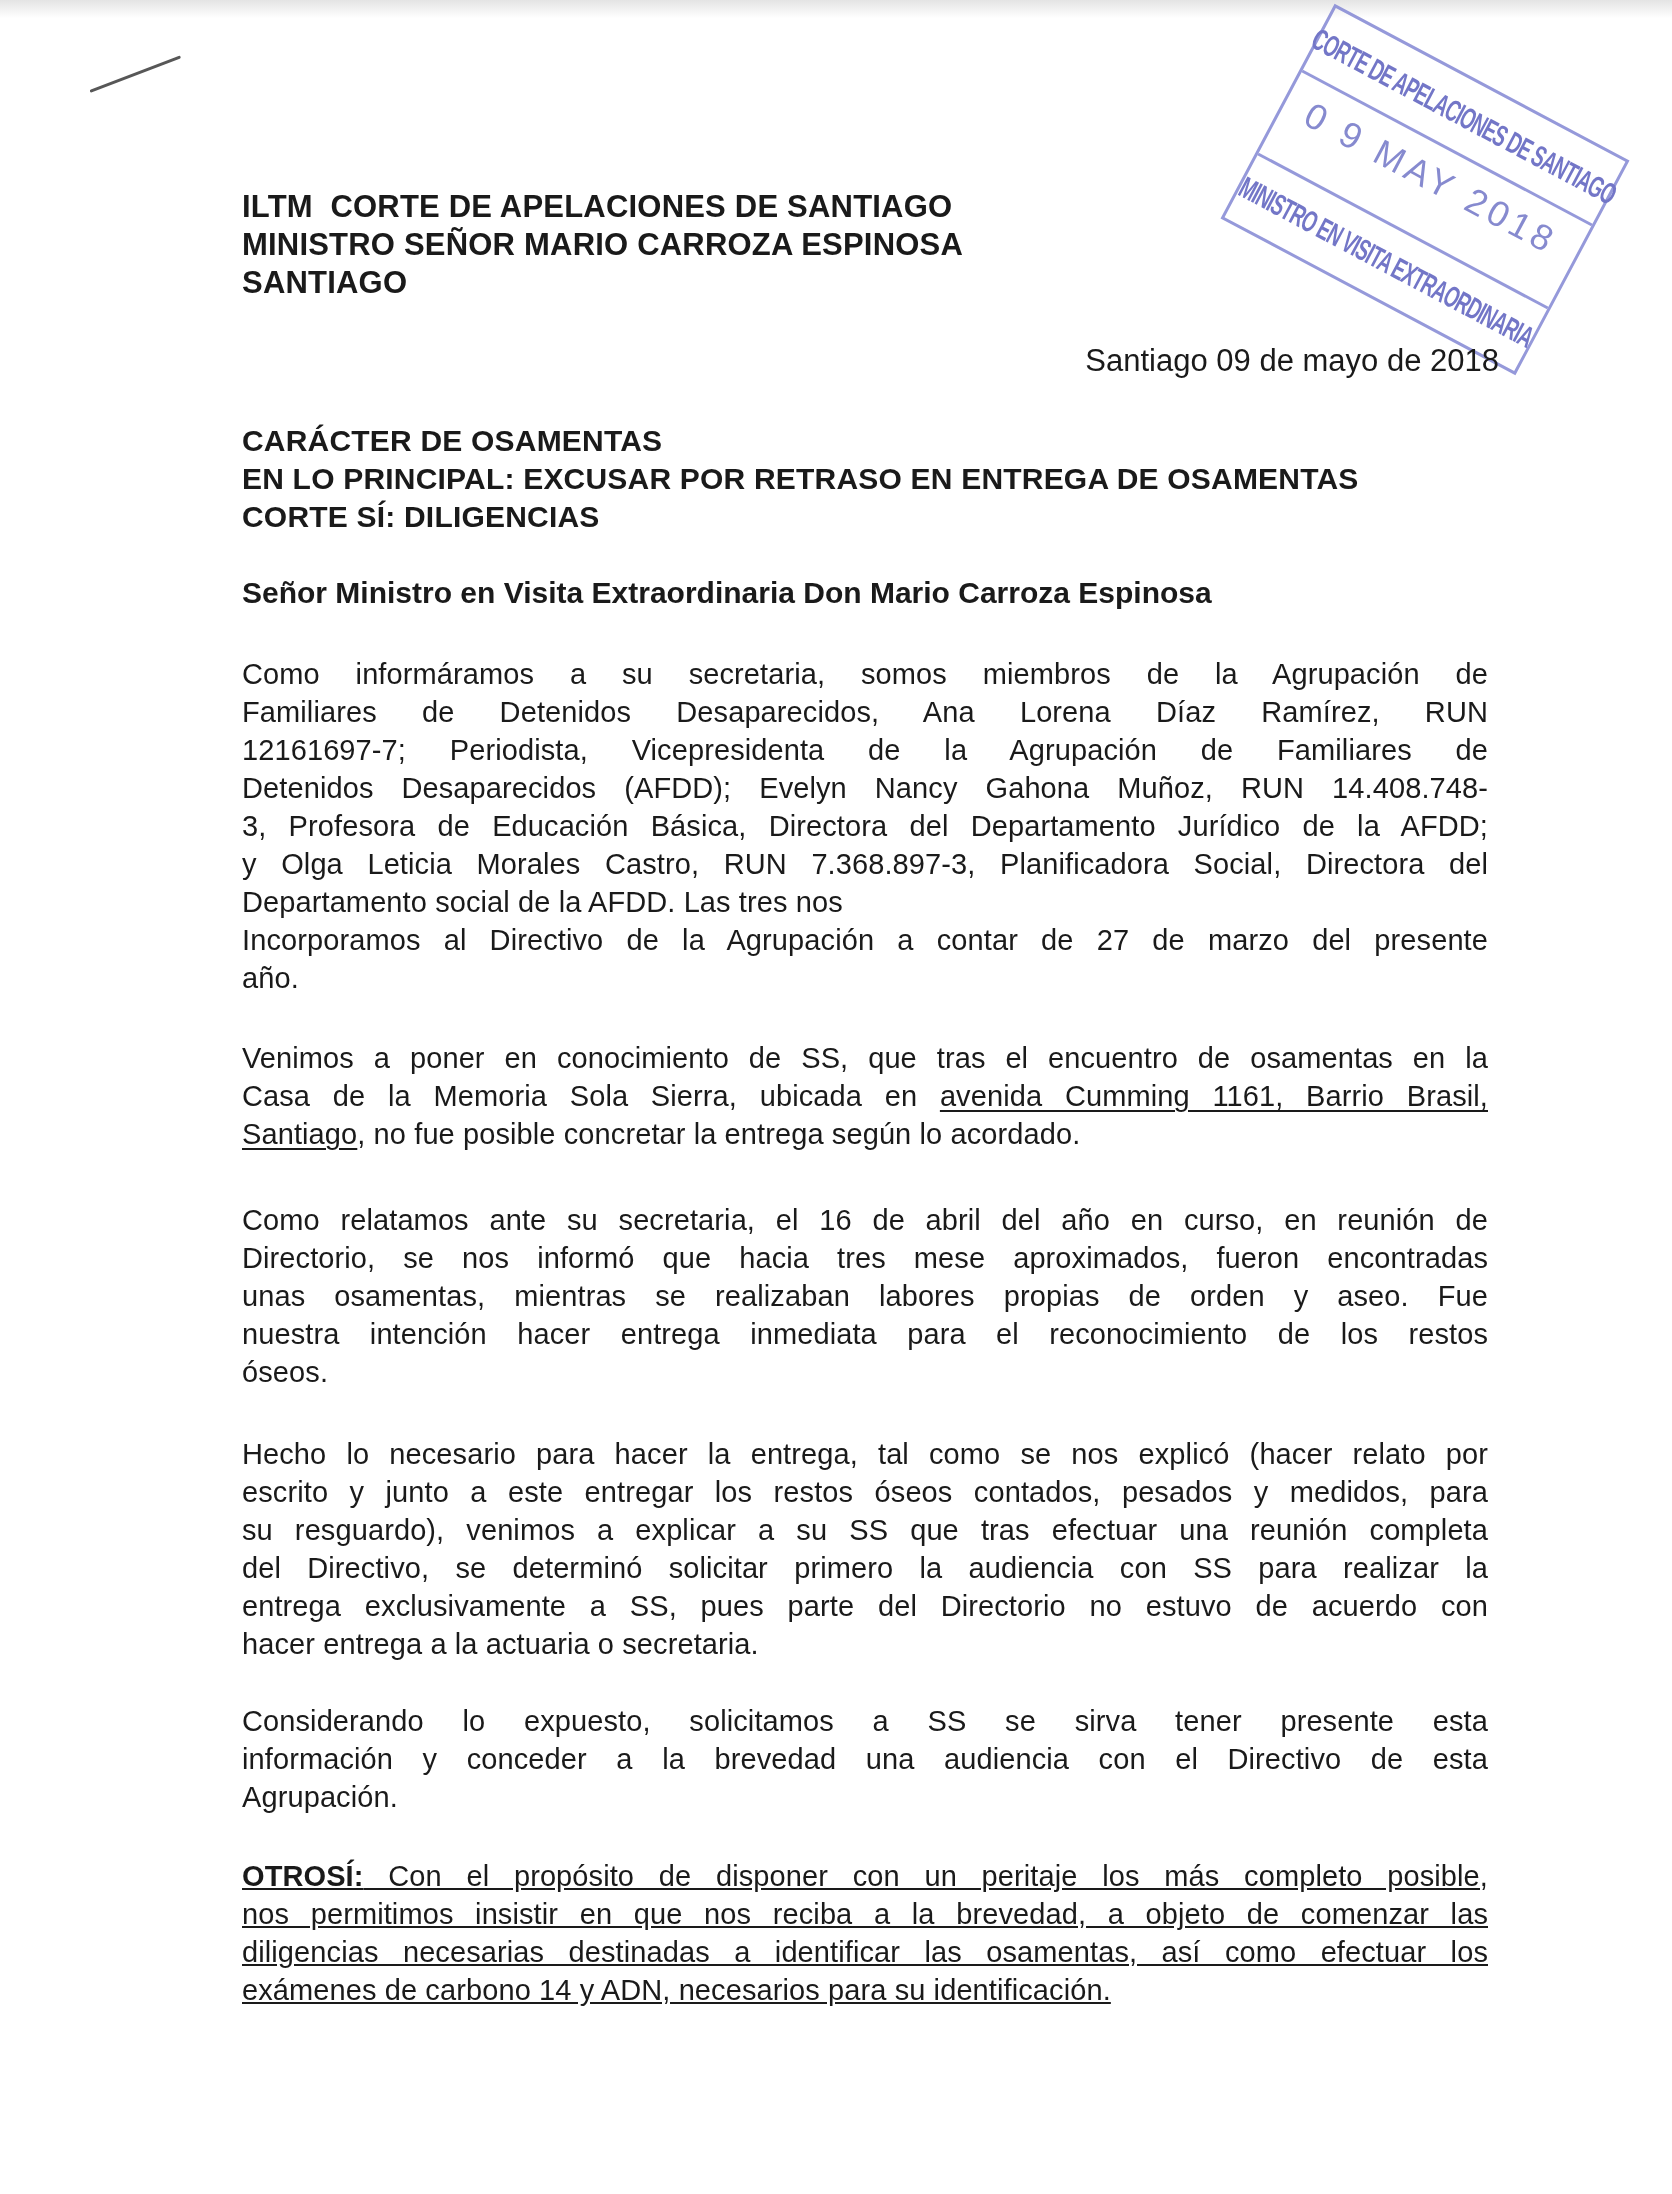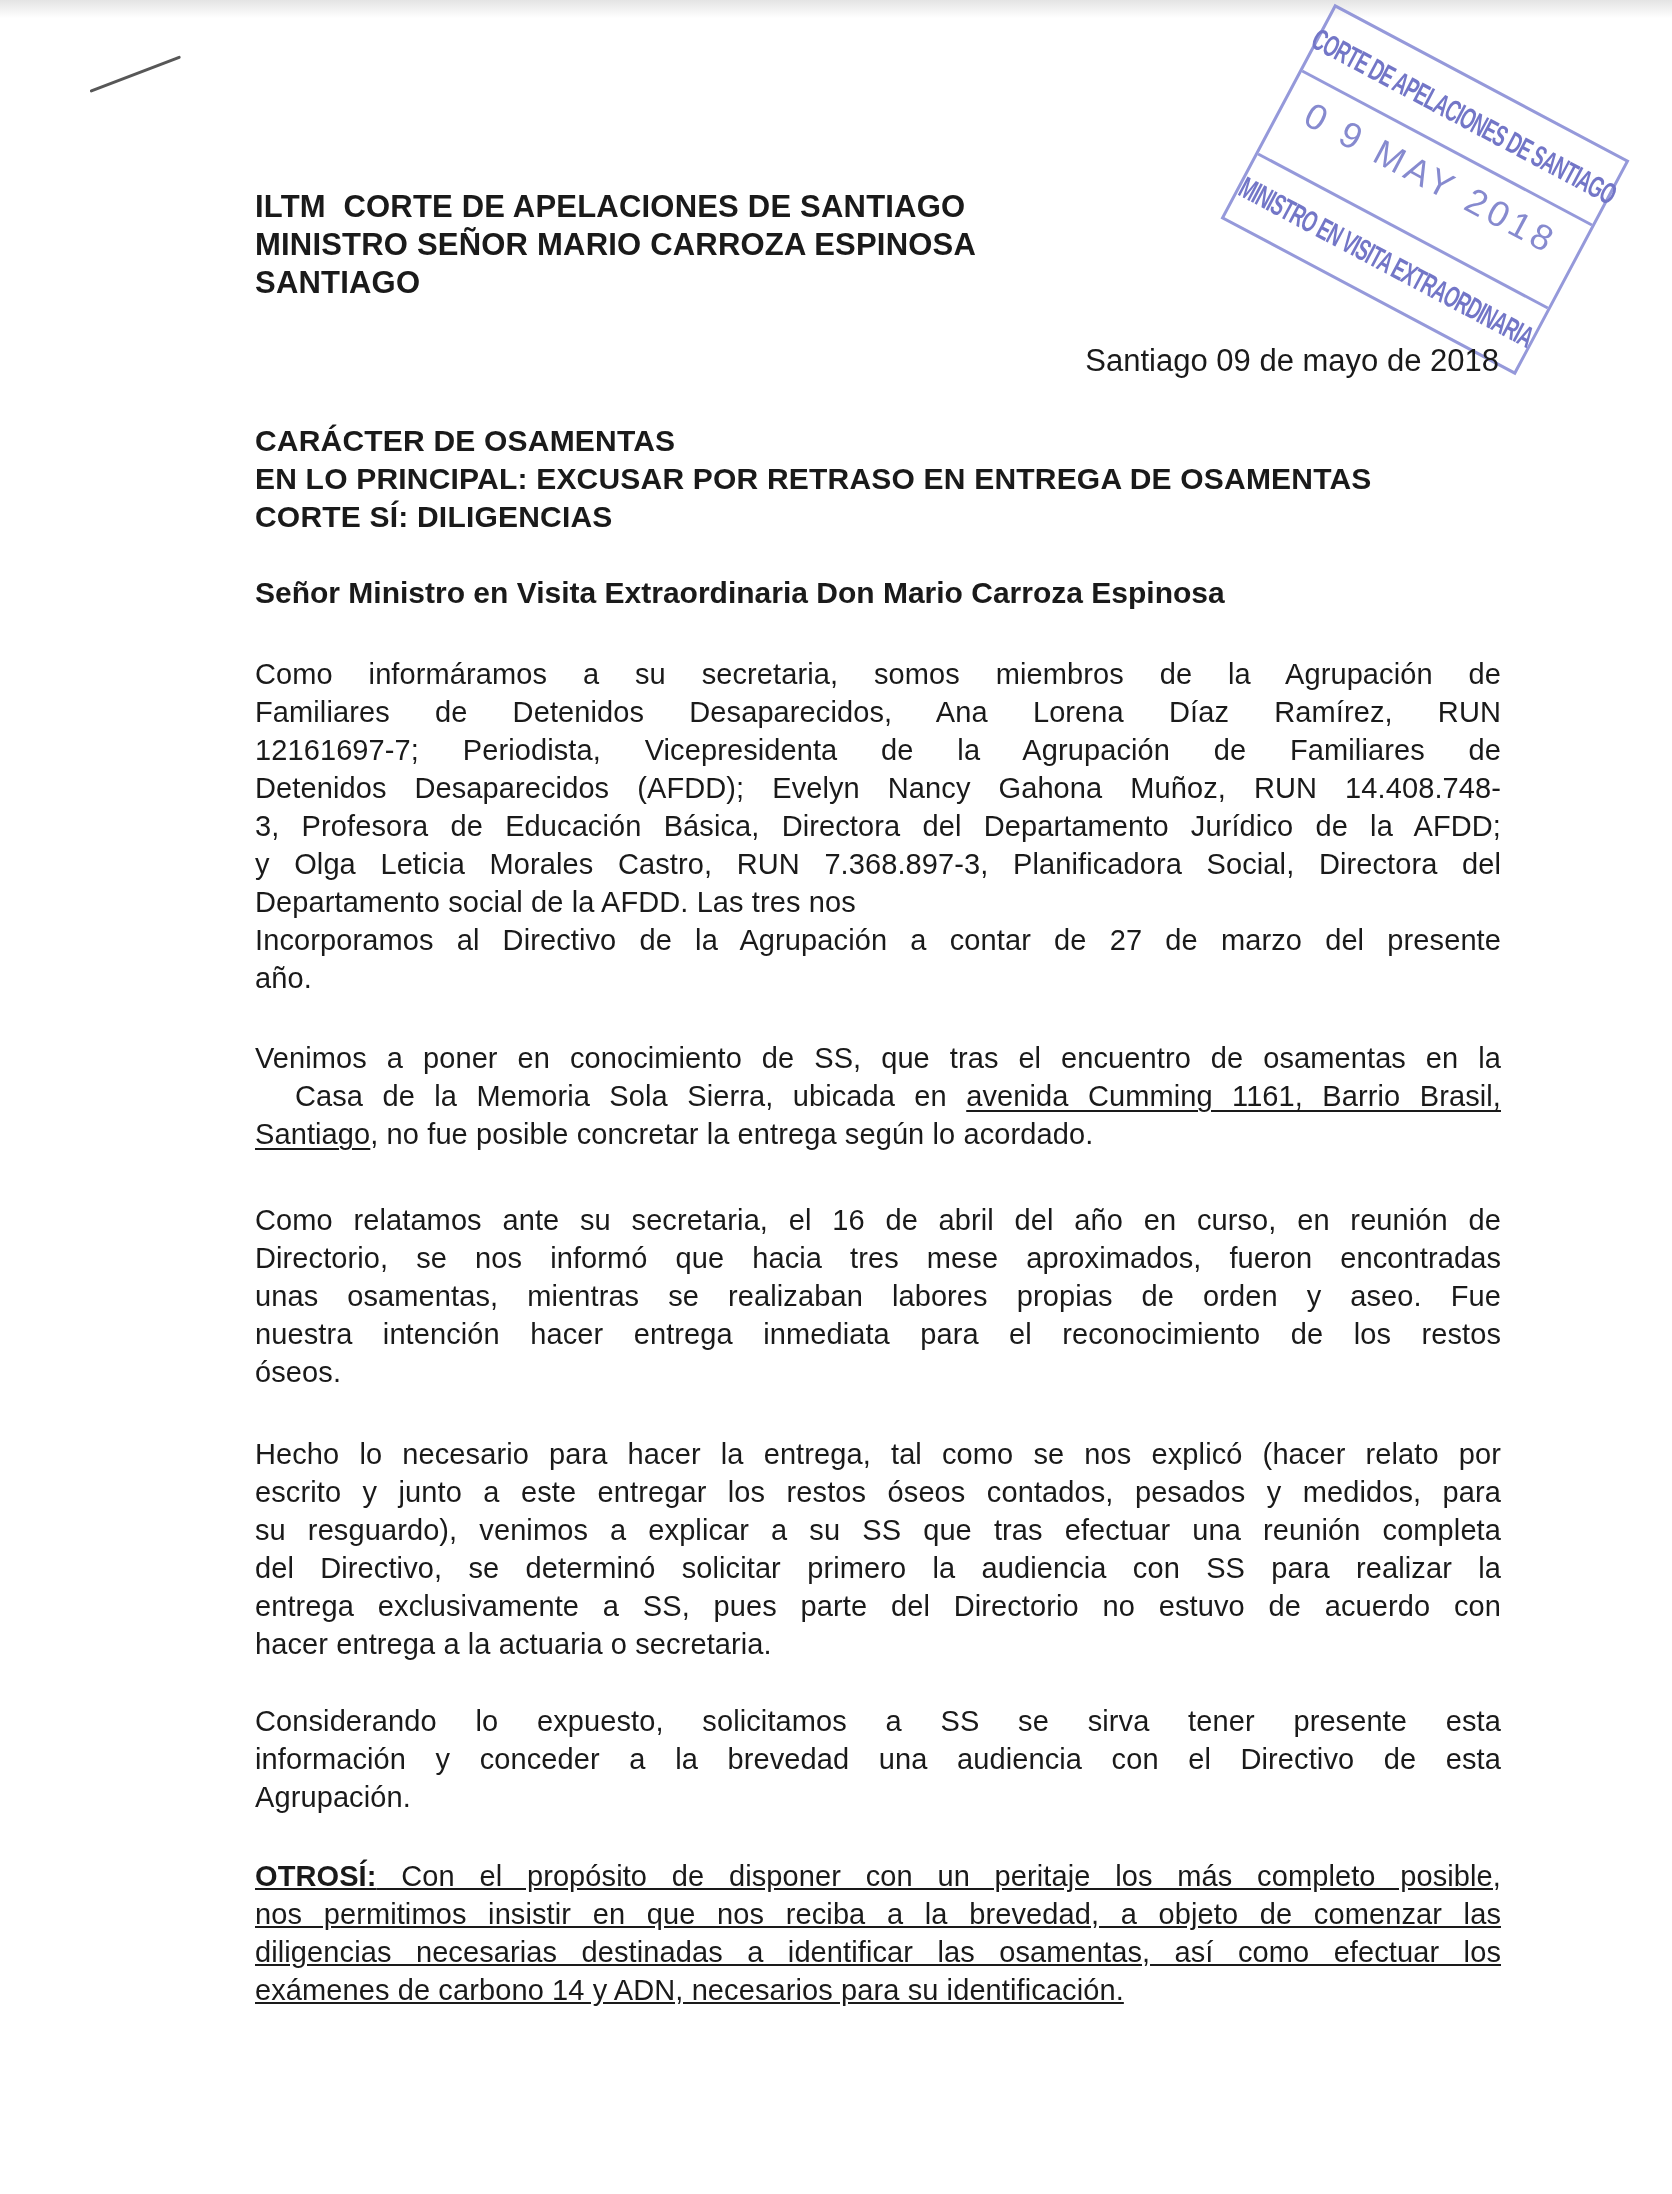--- a/index.html
+++ b/index.html
@@ -78,21 +78,21 @@
       left: 0; top: 85px;
       width: 100%;
       text-align: center;
       font-size: 36px;
       color: #7a7eca;
       letter-spacing: 4.6px;
     }
     
     .block {
       position: absolute;
-      left: 255px;
+      left: 242px;
       width: 1246px;
     }
     .addressee {
       top: 188px;
       font-weight: bold;
       font-size: 31px;
       line-height: 38px;
       letter-spacing: 0.2px;
     }
     .place-date {
@@ -172,21 +172,21 @@
     <span class="ln">Detenidos Desaparecidos (AFDD); Evelyn Nancy Gahona Muñoz, RUN 14.408.748-</span>
     <span class="ln">3, Profesora de Educación Básica, Directora del Departamento Jurídico de la AFDD;</span>
     <span class="ln">y Olga Leticia Morales Castro, RUN 7.368.897-3, Planificadora Social, Directora del</span>
     <span class="ln last">Departamento social de la AFDD. Las tres nos</span>
     <span class="ln">Incorporamos al Directivo de la Agrupación a contar de 27 de marzo del presente</span>
     <span class="ln last">año.</span>
   </div>
 
   <div class="block para p2">
     <span class="ln">Venimos a poner en conocimiento de SS, que tras el encuentro de osamentas en la</span>
-    <span class="ln"><span style="white-space:pre;margin-left:40px;">Casa de la Memoria Sola Sierra, ubicada en </span><span class="underlined">avenida Cumming 1161, Barrio Brasil,</span></span>
+    <span class="ln"><span style="white-space:pre;">Casa de la Memoria Sola Sierra, ubicada en </span><span class="underlined">avenida Cumming 1161, Barrio Brasil,</span></span>
     <span class="ln last"><span class="underlined">Santiago</span><span>, no fue posible concretar la entrega según lo acordado.</span></span>
   </div>
 
   <div class="block para p3">
     <span class="ln">Como relatamos ante su secretaria, el 16 de abril del año en curso, en reunión de</span>
     <span class="ln">Directorio, se nos informó que hacia tres mese aproximados, fueron encontradas</span>
     <span class="ln">unas osamentas, mientras se realizaban labores propias de orden y aseo. Fue</span>
     <span class="ln">nuestra intención hacer entrega inmediata para el reconocimiento de los restos</span>
     <span class="ln last">óseos.</span>
   </div>

